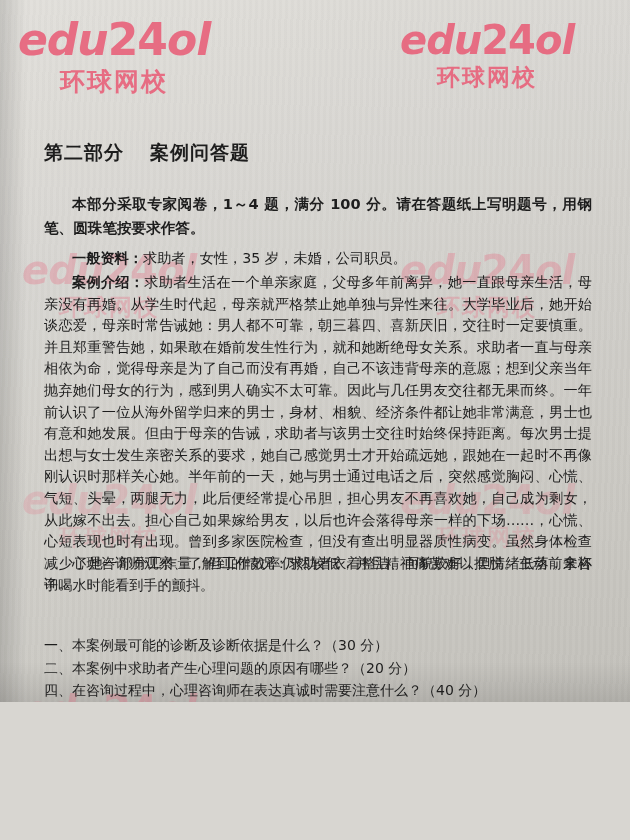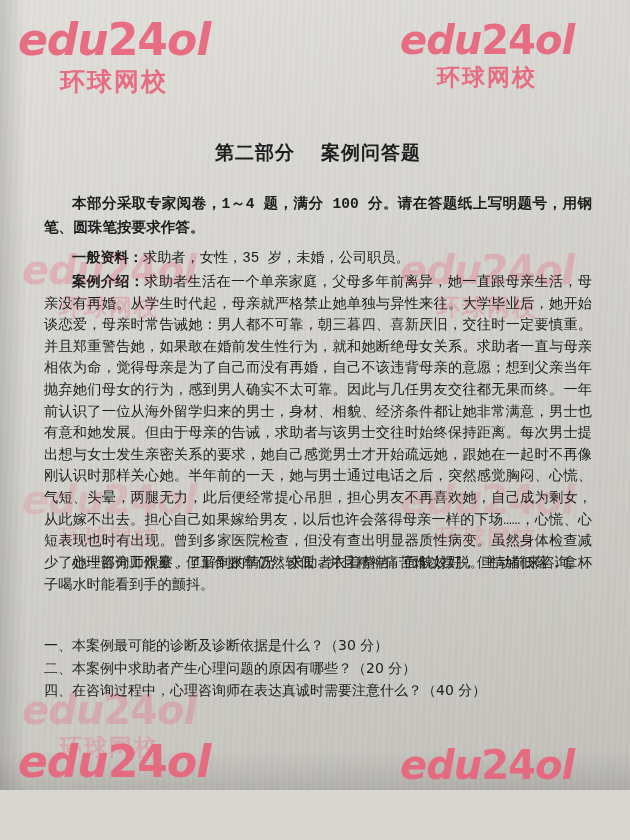--- a/index.html
+++ b/index.html
@@ -9,21 +9,21 @@
   body {
     width: 630px;
     height: 840px;
     overflow: hidden;
     background: #d8d6d1;
     font-family: "DejaVu Sans", sans-serif;
   }
   .page {
     position: relative;
     width: 630px;
-    height: 790px;
+    height: 702px;
     background:
       linear-gradient(115deg, rgba(255,255,255,0.10) 0%, rgba(0,0,0,0.04) 100%),
       linear-gradient(#dedcd7, #d5d3ce 40%, #cfcdc7 75%, #c9c7c1 100%);
     overflow: hidden;
   }
   
   .page:before {
     content: "";
     position: absolute;
     inset: 0;
@@ -88,32 +88,30 @@
     width: 548px;
     height: 840px;
     color: #1d1d1d;
     font-family: "DejaVu Sans", sans-serif;
   }
   .doc-title {
     position: absolute;
     top: 140px;
     left: 0;
     width: 548px;
-    text-align: center;
     font-size: 19px;
     font-weight: bold;
     letter-spacing: 1px;
   }
   .doc-title .gap { display: inline-block; width: 26px; }
 
   .para {
     font-size: 14.2px;
     line-height: 21.6px;
     text-align: justify;
-    font-family: Liberation Mono, monospace;
   }
   .p-intro {
     position: absolute;
     top: 192px;
     left: 0;
     width: 548px;
     font-weight: bold;
     font-size: 14.6px;
     line-height: 24px;
     text-indent: 28px;

